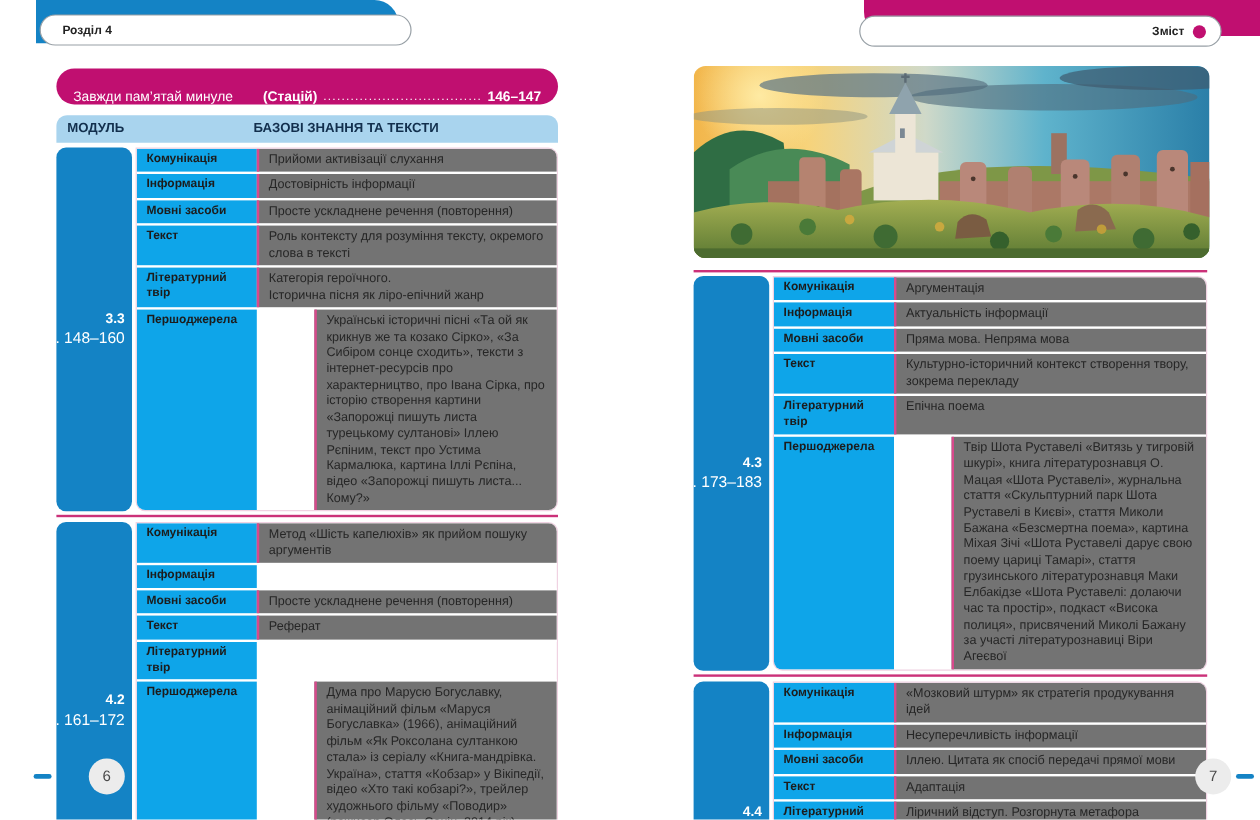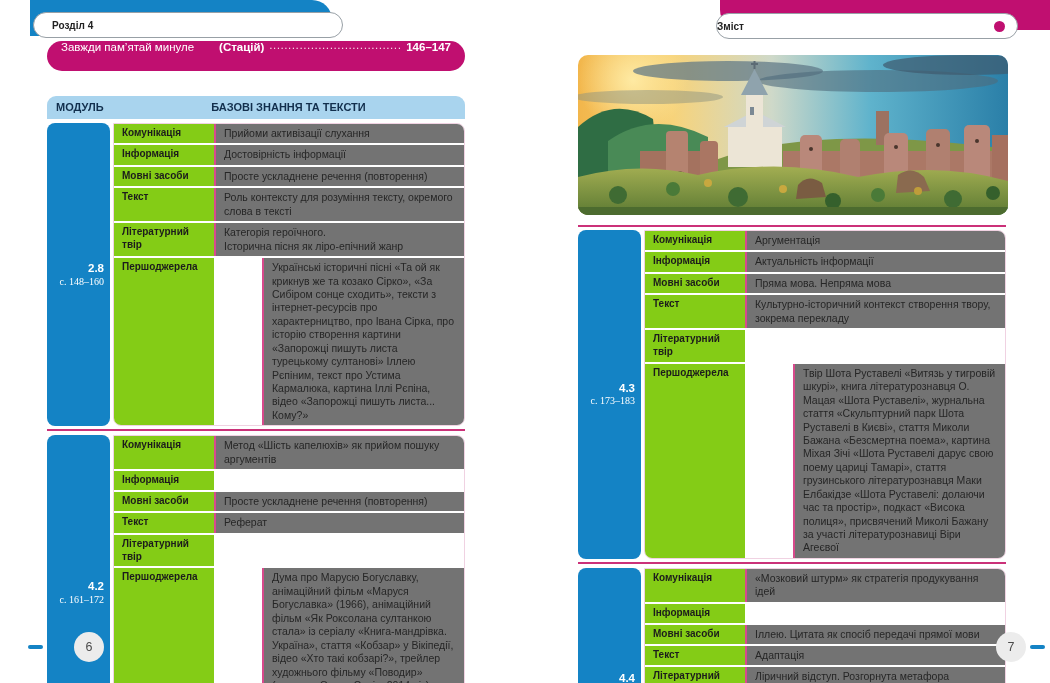--- a/index.html
+++ b/index.html
@@ -9,49 +9,49 @@
   }
   .page{position:absolute;top:0;height:683px;}
   .page-left{left:0;width:525px;}
   .page-right{left:525px;width:525px;}
 
   
   .band-blue{position:absolute;left:30px;top:0;width:302px;height:36px;background:#1483c5;border-radius:0 20px 0 0;}
   .band-pink{position:absolute;right:0;top:0;width:330px;height:30px;background:#c00f70;border-radius:0 0 0 20px;}
   .tab-pill{position:absolute;background:#fff;border:1.5px solid #98a0a6;border-radius:14px;display:flex;align-items:center;font-weight:bold;font-size:10px;color:#222;}
   .tab-pill-left{left:33px;top:12px;width:290px;height:24px;padding-left:18px;}
-  .tab-pill-right{right:32px;top:13px;width:288px;height:24px;justify-content:space-between;padding-right:12px;gap:7px;}
+  .tab-pill-right{right:32px;top:13px;width:288px;height:24px;justify-content:flex-end;padding-right:12px;gap:7px;}
   .pink-dot{width:11px;height:11px;border-radius:50%;background:#c00f70;}
 
   
-  .toc-pill{position:absolute;left:47px;top:41px;width:418px;height:30px;background:#c00f70;border-radius:15px;
-    display:flex;align-items:flex-start;padding:0 14px;box-sizing:border-box;color:#fff;font-size:11.5px;gap:5px;}
+  .toc-pill{position:absolute;left:47px;top:57px;width:418px;height:30px;background:#c00f70;border-radius:15px;
+    display:flex;align-items:flex-end;padding:0 14px;box-sizing:border-box;color:#fff;font-size:11.5px;gap:5px;}
   .toc-title{white-space:nowrap;}
   .toc-em{font-weight:bold;white-space:nowrap;margin-left:20px;}
   .toc-dots{flex:1;overflow:hidden;white-space:nowrap;font-size:10px;letter-spacing:1px;opacity:.95;transform:translateY(-1px);}
   .toc-pages{font-weight:bold;white-space:nowrap;}
 
   
   .toc-table{position:absolute;left:47px;width:418px;font-size:10.5px;line-height:1.28;}
   .t-left{top:96px;}
   .t-right{position:static;margin:10px 0 0 53px;width:428px;font-size:10.5px;line-height:1.28;}
   .thead{display:flex;background:#a9d4ee;border-radius:9px 9px 0 0;height:23px;align-items:center;
     font-weight:bold;color:#122f4d;font-size:11px;margin-bottom:3px;}
   .th-mod{width:65px;padding-left:9px;box-sizing:border-box;}
   .th-content{flex:1;text-align:center;}
   .block{display:flex;border-bottom:2.5px solid #cb3179;padding-bottom:3px;margin-top:4px;}
   .block-topline{border-top:2px solid #cb3179;padding-top:3px;}
   .modcell{width:63px;background:#1483c5;border-radius:8px;margin-right:3px;display:flex;flex-direction:column;
     justify-content:center;align-items:flex-end;padding-right:6px;box-sizing:border-box;color:#fff;}
   .modid{font-weight:bold;font-size:11.5px;}
-  .modpages{font-size:10px;white-space:nowrap;font-family:Liberation Serif, serif;}
+  .modpages{font-size:13px;white-space:nowrap;}
   .brows{flex:1;border:1px solid #f0d2e2;border-radius:0 8px 8px 8px;overflow:hidden;background:#fff;}
   .trow{display:flex;border-bottom:2px solid #fff;}
   .trow:last-child{border-bottom:none;gap:48px;}
-  .tlabel{width:100px;background:#84cc16;font-weight:bold;font-size:10px;padding:3px 3px 3px 8px;box-sizing:border-box;color:#1c1c1c;}
+  .tlabel{width:100px;background:#0ea5e9;font-weight:bold;font-size:10px;padding:3px 3px 3px 8px;box-sizing:border-box;color:#1c1c1c;}
   .tcell{flex:1;background:#737373;border-left:2px solid #d84a8c;padding:3px 8px;white-space:pre-line;color:#262626;}
 
   
   .photo{border-radius:10px;overflow:hidden;line-height:0;}
   .photo-fortress{margin:55px 0 0 53px;width:430px;height:160px;}
   .photo svg{width:100%;height:100%;}
 
   
   .pagenum{position:absolute;width:30px;height:30px;border-radius:50%;background:#ececec;color:#4a4a4a;
     font-size:12.5px;display:flex;align-items:center;justify-content:center;}
@@ -78,21 +78,21 @@
   </div>
 
   <div class="toc-table t-left">
     <div class="thead">
       <div class="th-mod">МОДУЛЬ</div>
       <div class="th-content">БАЗОВІ ЗНАННЯ ТА ТЕКСТИ</div>
     </div>
 
     <div class="block">
       <div class="modcell">
-        <div class="modid">2.8</div>
+        <div class="modid">3.3</div>
         <div class="modpages">с. 148–160</div>
       </div>
       <div class="brows">
         <div class="trow">
           <div class="tlabel">Комунікація</div>
           <div class="tcell">Прийоми активізації слухання</div>
         </div>
         <div class="trow">
           <div class="tlabel">Інформація</div>
           <div class="tcell">Достовірність інформації</div>
@@ -254,40 +254,42 @@
         <div class="trow">
           <div class="tlabel">Мовні засоби</div>
           <div class="tcell">Пряма мова. Непряма мова</div>
         </div>
         <div class="trow">
           <div class="tlabel">Текст</div>
           <div class="tcell">Культурно-історичний контекст створення твору, зокрема перекладу</div>
         </div>
         <div class="trow">
           <div class="tlabel">Літературний твір</div>
+          <div class="tcell">Епічна поема</div>
         </div>
         <div class="trow">
           <div class="tlabel">Першоджерела</div>
           <div class="tcell">Твір Шота Руставелі «Витязь у тигровій шкурі», книга літературознавця О. Мацая «Шота Руставелі», журнальна стаття «Скульптурний парк Шота Руставелі в Києві», стаття Миколи Бажана «Безсмертна поема», картина Міхая Зічі «Шота Руставелі дарує свою поему цариці Тамарі», стаття грузинського літературознавця Маки Елбакідзе «Шота Руставелі: долаючи час та простір», подкаст «Висока полиця», присвячений Миколі Бажану за участі літературознавиці Віри Агеєвої</div>
         </div>
       </div>
     </div>
 
     <div class="block">
       <div class="modcell">
         <div class="modid">4.4</div>
         <div class="modpages">с. 184–193</div>
       </div>
       <div class="brows">
         <div class="trow">
           <div class="tlabel">Комунікація</div>
           <div class="tcell">«Мозковий штурм» як стратегія продукування ідей</div>
         </div>
         <div class="trow">
           <div class="tlabel">Інформація</div>
+          <div class="tcell">Несуперечливість інформації</div>
         </div>
         <div class="trow">
           <div class="tlabel">Мовні засоби</div>
           <div class="tcell">Іллею. Цитата як спосіб передачі прямої мови</div>
         </div>
         <div class="trow">
           <div class="tlabel">Текст</div>
           <div class="tcell">Адаптація</div>
         </div>
         <div class="trow">

